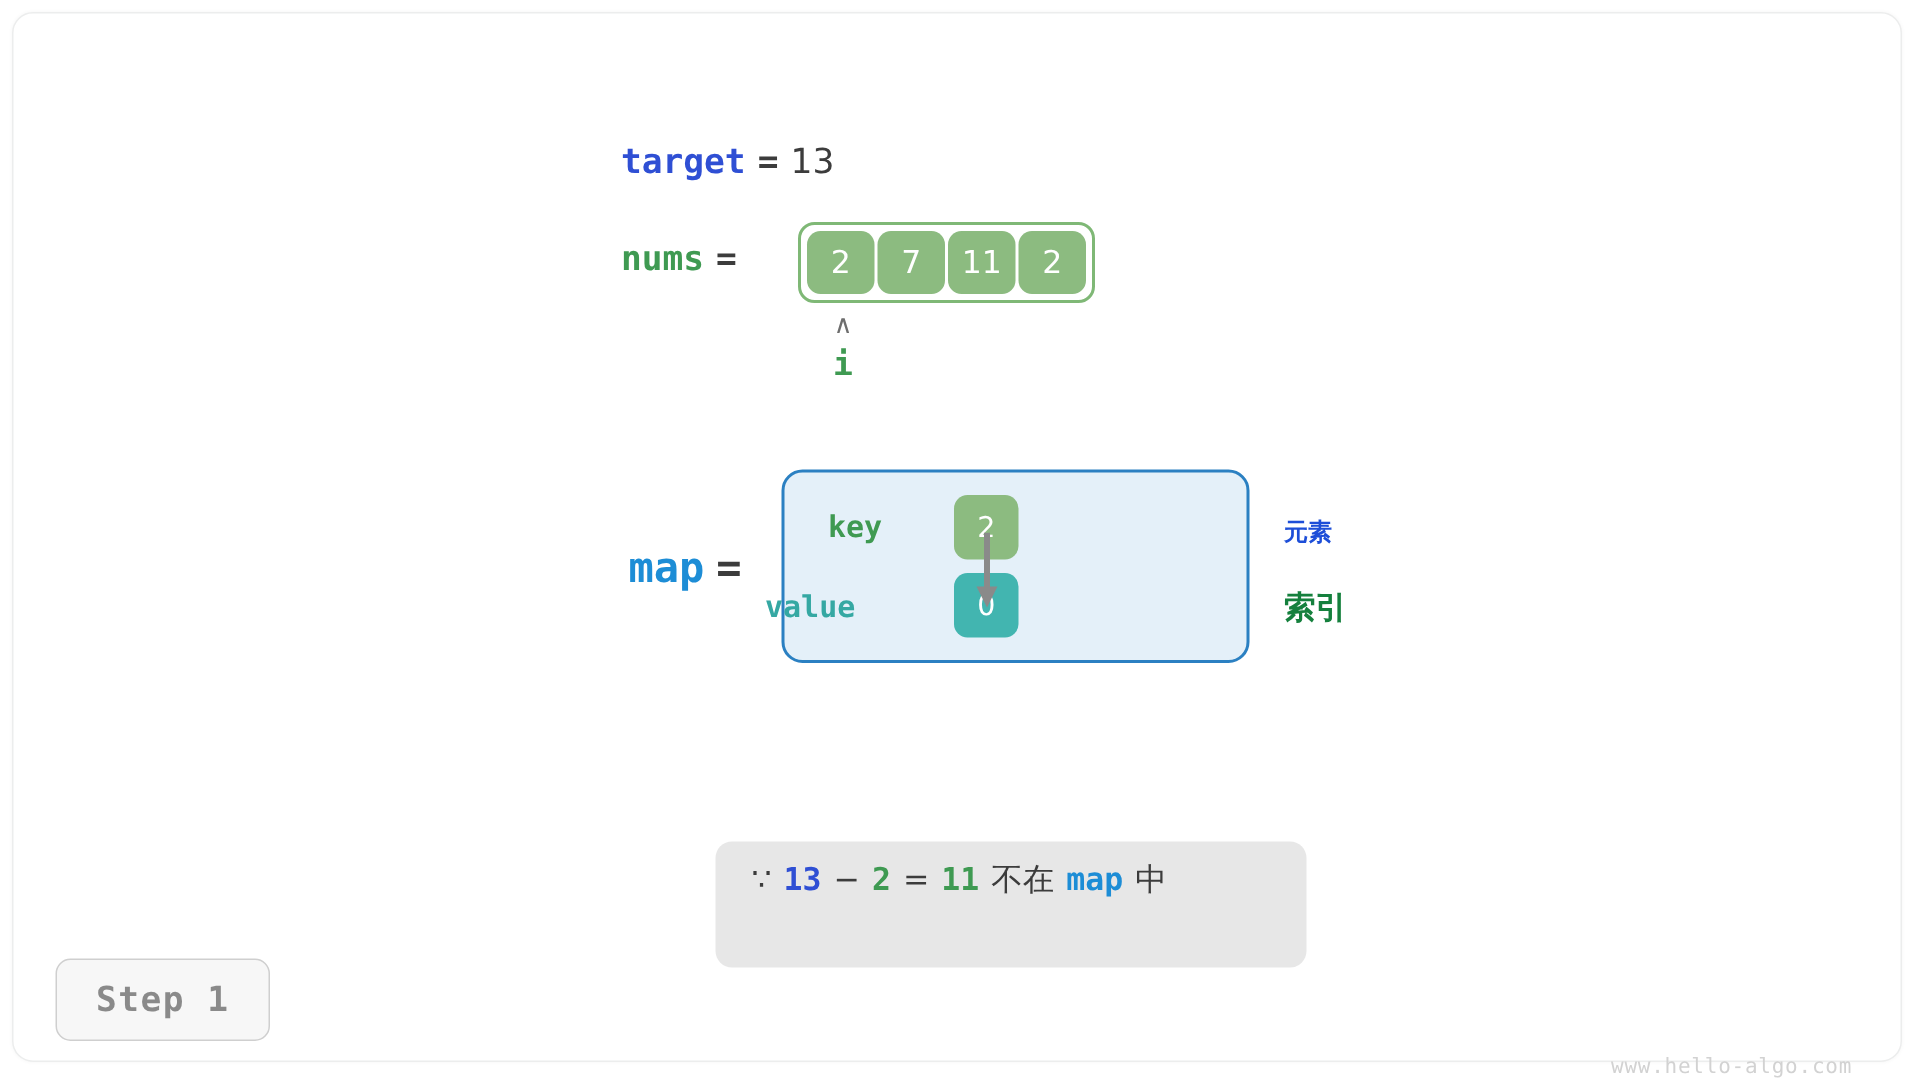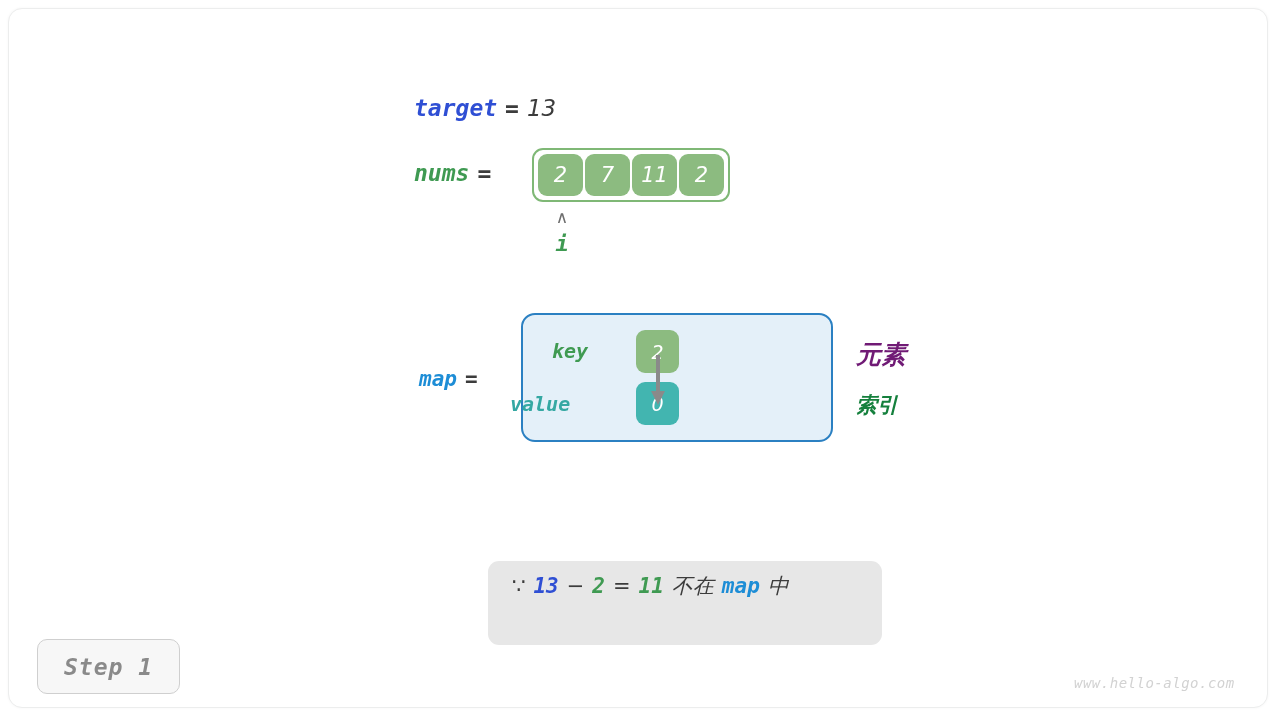--- a/index.html
+++ b/index.html
@@ -6,21 +6,20 @@
   body{
     width:1280px;height:720px;
     background:#ffffff;
     font-family:"DejaVu Sans","Liberation Sans",sans-serif;
     overflow:hidden;
   }
   #stage{
     position:relative;
     width:1280px;height:600px;
     background:#ffffff;
-    font-style:italic;
   }
   
   .page-frame{
     position:absolute;
     left:8px;top:8px;
     width:1258px;height:698px;
     border:1px solid #eceded;
     border-radius:14px;
     background:#ffffff;
     box-shadow:0 0 3px rgba(0,0,0,0.045);
@@ -84,21 +83,21 @@
   }
   .ptr-i{
     position:absolute;left:552px;top:232px;
     width:20px;text-align:center;
     font-size:22px;line-height:24px;
   }
 
   
   .row-map-label{
     position:absolute;left:419px;top:364px;
-    font-size:21px;line-height:30px;white-space:nowrap;
+    font-size:28px;line-height:30px;white-space:nowrap;
   }
   .row-map-label .eq{color:#3c3c3c;font-weight:bold;}
 
   .map-panel{
     position:absolute;left:521px;top:313px;
     width:312px;height:129px;
     background:#e4f0f9;
     border:2px solid #2b80c2;
     border-radius:14px;
     box-sizing:border-box;
@@ -123,22 +122,22 @@
     font-family:"DejaVu Sans","Liberation Sans",sans-serif;
   }
   .kv-arrow{
     position:absolute;left:646px;top:355px;
     width:24px;height:52px;
     pointer-events:none;
   }
 
   .legend-element{
     position:absolute;left:856px;top:341px;
-    font-size:25px;line-height:28px;font-weight:bold;
-    color:#701a75;
+    font-size:16px;line-height:28px;font-weight:bold;
+    color:#1d4ed8;
   }
   .legend-index{
     position:absolute;left:856px;top:391px;
     font-size:21px;line-height:28px;font-weight:bold;
     color:#15803d;
   }
 
   
   .narrative{
     position:absolute;left:492px;top:512px;
@@ -147,21 +146,20 @@
   }
   .narrative .code{font-family:"DejaVu Sans Mono","Liberation Mono",monospace;font-weight:bold;}
 
   .reason-box{
     position:absolute;left:477px;top:561px;
     width:394px;height:84px;
     background:#e7e7e7;
     border-radius:11px;
     box-sizing:border-box;
     padding:9px 24px;
-    margin-left:11px;
   }
   .reason-line{
     font-size:21px;line-height:33px;white-space:nowrap;color:#3c3c3c;
   }
   .reason-line .sym{color:#3c3c3c;font-family:"DejaVu Sans","Liberation Sans",sans-serif;}
   .reason-line .code{font-family:"DejaVu Sans Mono","Liberation Mono",monospace;font-weight:bold;}
 
   
   .step-badge{
     position:absolute;left:37px;top:639px;
@@ -171,21 +169,21 @@
     border-radius:10px;
     display:flex;align-items:center;justify-content:center;
     box-sizing:border-box;
   }
   .step-badge span{
     font-family:"DejaVu Sans Mono","Liberation Mono",monospace;
     font-weight:bold;font-size:23px;color:#8a8a8a;letter-spacing:1px;
   }
 
   .watermark{
-    position:absolute;left:1074px;top:675px;
+    position:absolute;left:1074px;top:703px;
     font-family:"DejaVu Sans Mono","Liberation Mono",monospace;
     font-size:14px;color:#d2d2d2;letter-spacing:0.5px;
     white-space:nowrap;
   }
   .sp{display:inline-block;width:8px;}
 </style>
 </head>
 <body>
 
 <div id="stage">

